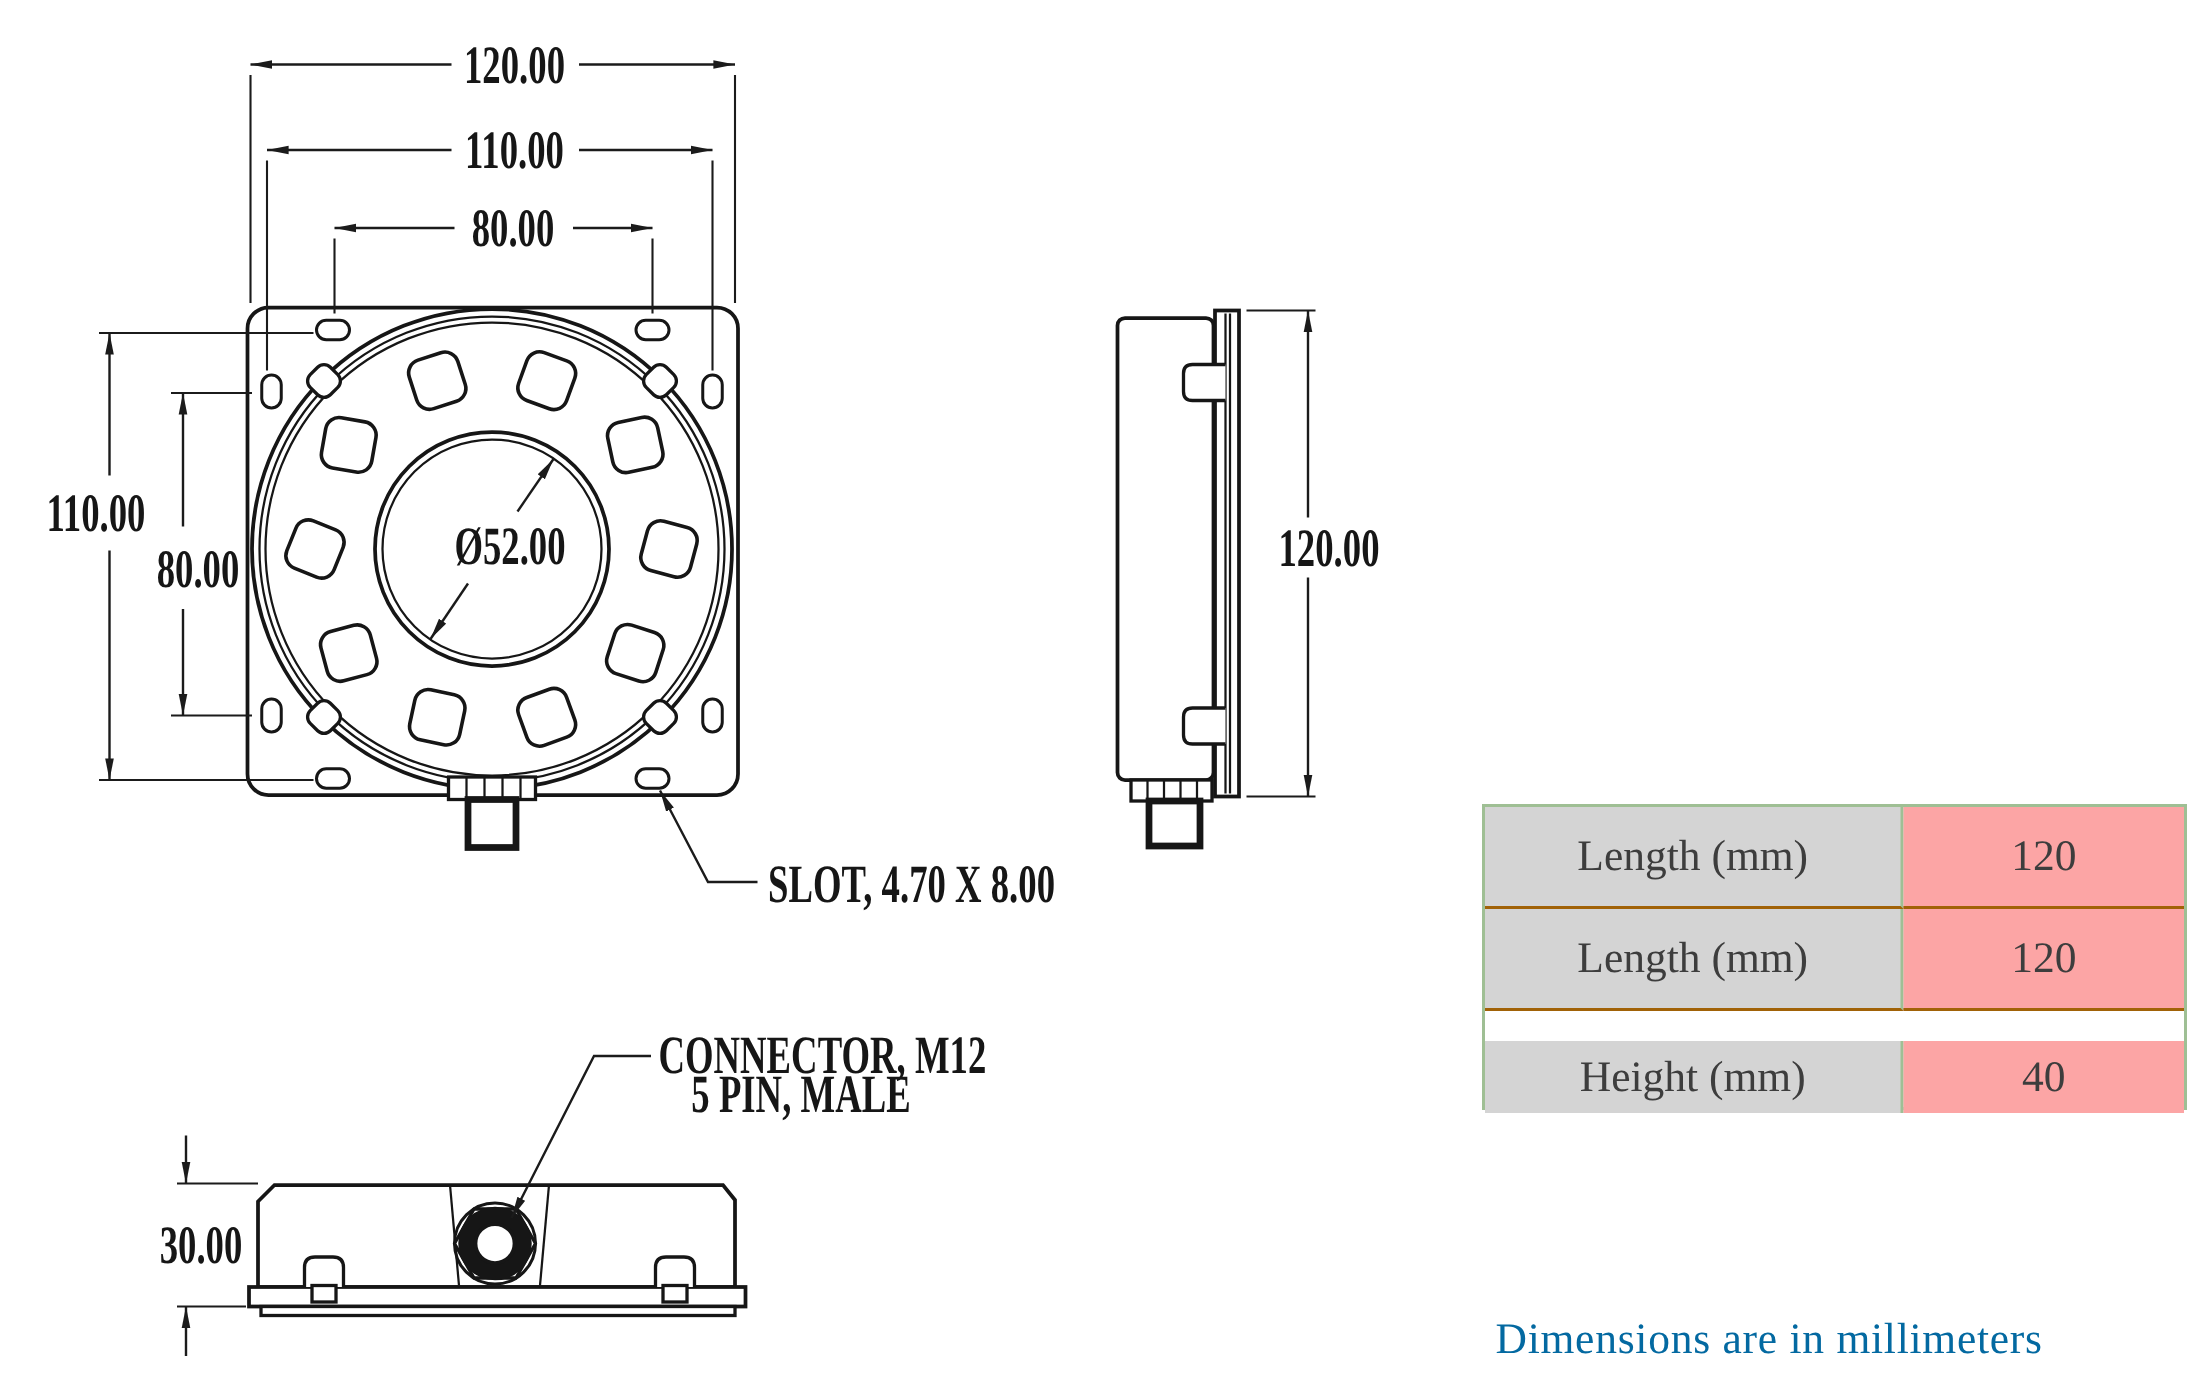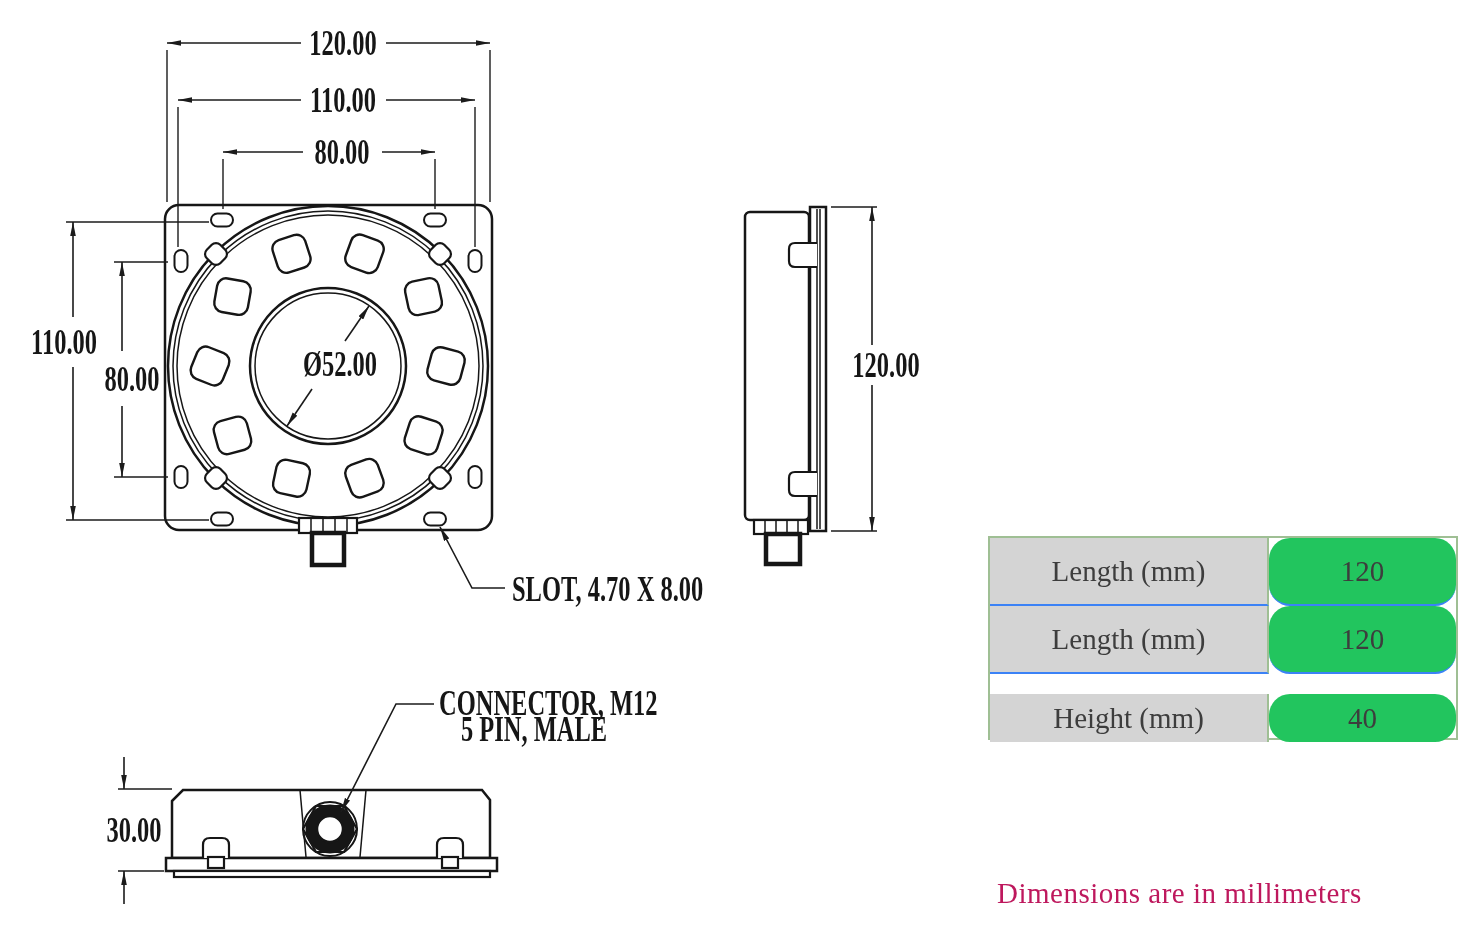--- a/index.html
+++ b/index.html
@@ -20,27 +20,27 @@
   
   .cad{position:absolute;font-weight:700;font-size:36px;line-height:1;color:#161616;white-space:nowrap;}
   .cad.c{transform:translate(-50%,-50%) scaleX(0.68);}
   .cad.l{transform-origin:0 50%;transform:translateY(-50%) scaleX(0.68);}
 
   
   .spec-table{position:absolute;left:988px;top:536px;width:470px;height:204px;
       display:grid;grid-template-columns:279px 1fr;grid-auto-rows:68px;
       border:2px solid #9fbf94;box-sizing:border-box;background:#fff;}
   .spec-cell{display:flex;align-items:center;justify-content:center;
-      font-size:29px;color:#3d3d3d;box-sizing:border-box;border-bottom:2px solid #3b82f6;}
+      font-size:29px;color:#3d3d3d;box-sizing:border-box;border-bottom:2px solid #a16207;}
   .spec-label{background:#d4d4d4;border-right:2px solid #9fbf94;}
-  .spec-value{background:#22c55e;border-radius:21px;}
+  .spec-value{background:#fca5a5;}
   .row-last{border-bottom:none;margin-top:20px;}
 
   .footnote{position:absolute;left:997px;top:877px;font-size:29px;font-weight:300;
-      color:#be185d;letter-spacing:0.5px;white-space:nowrap;}
+      color:#0369a1;letter-spacing:0.5px;white-space:nowrap;}
 </style>
 </head>
 <body>
 
 <div class="canvas">
 
 <svg width="1471" height="931" viewBox="0 0 1471 931">
   <defs>
     <marker id="arr" viewBox="0 0 10 4" refX="10" refY="2" markerWidth="9" markerHeight="3.8" orient="auto-start-reverse">
       <path d="M0,0 L10,2 L0,4 Z" fill="#1b1b1b"></path>

